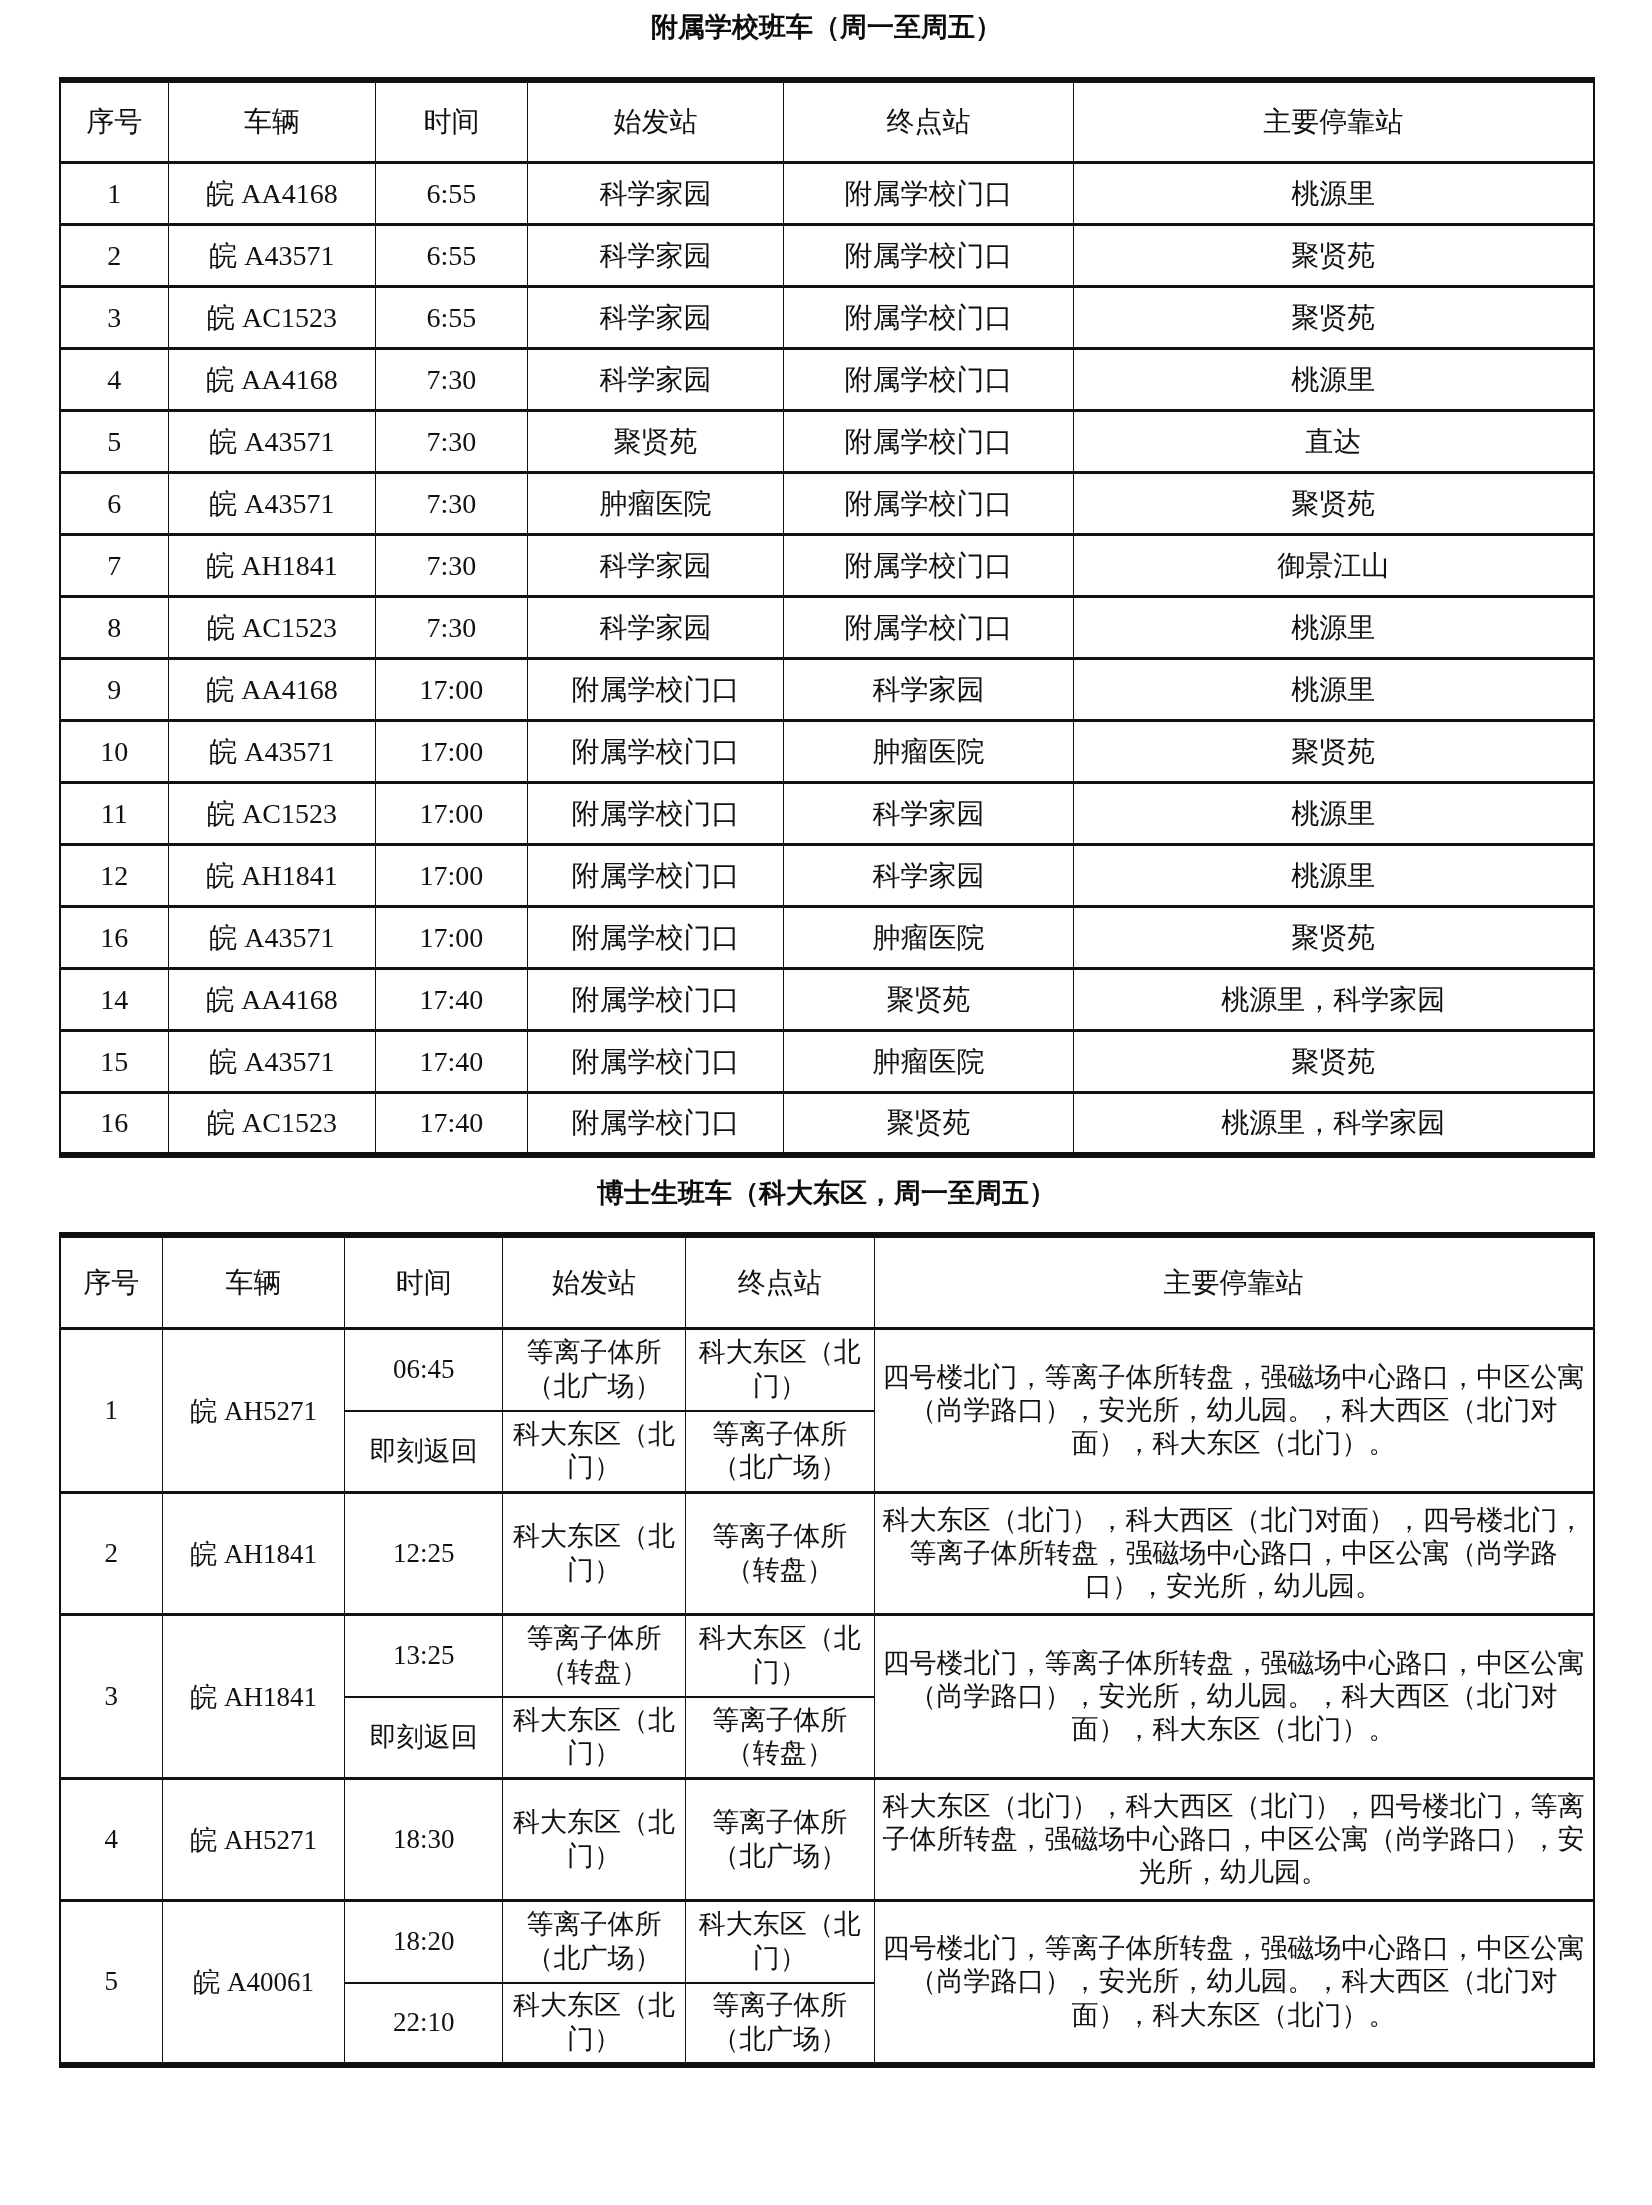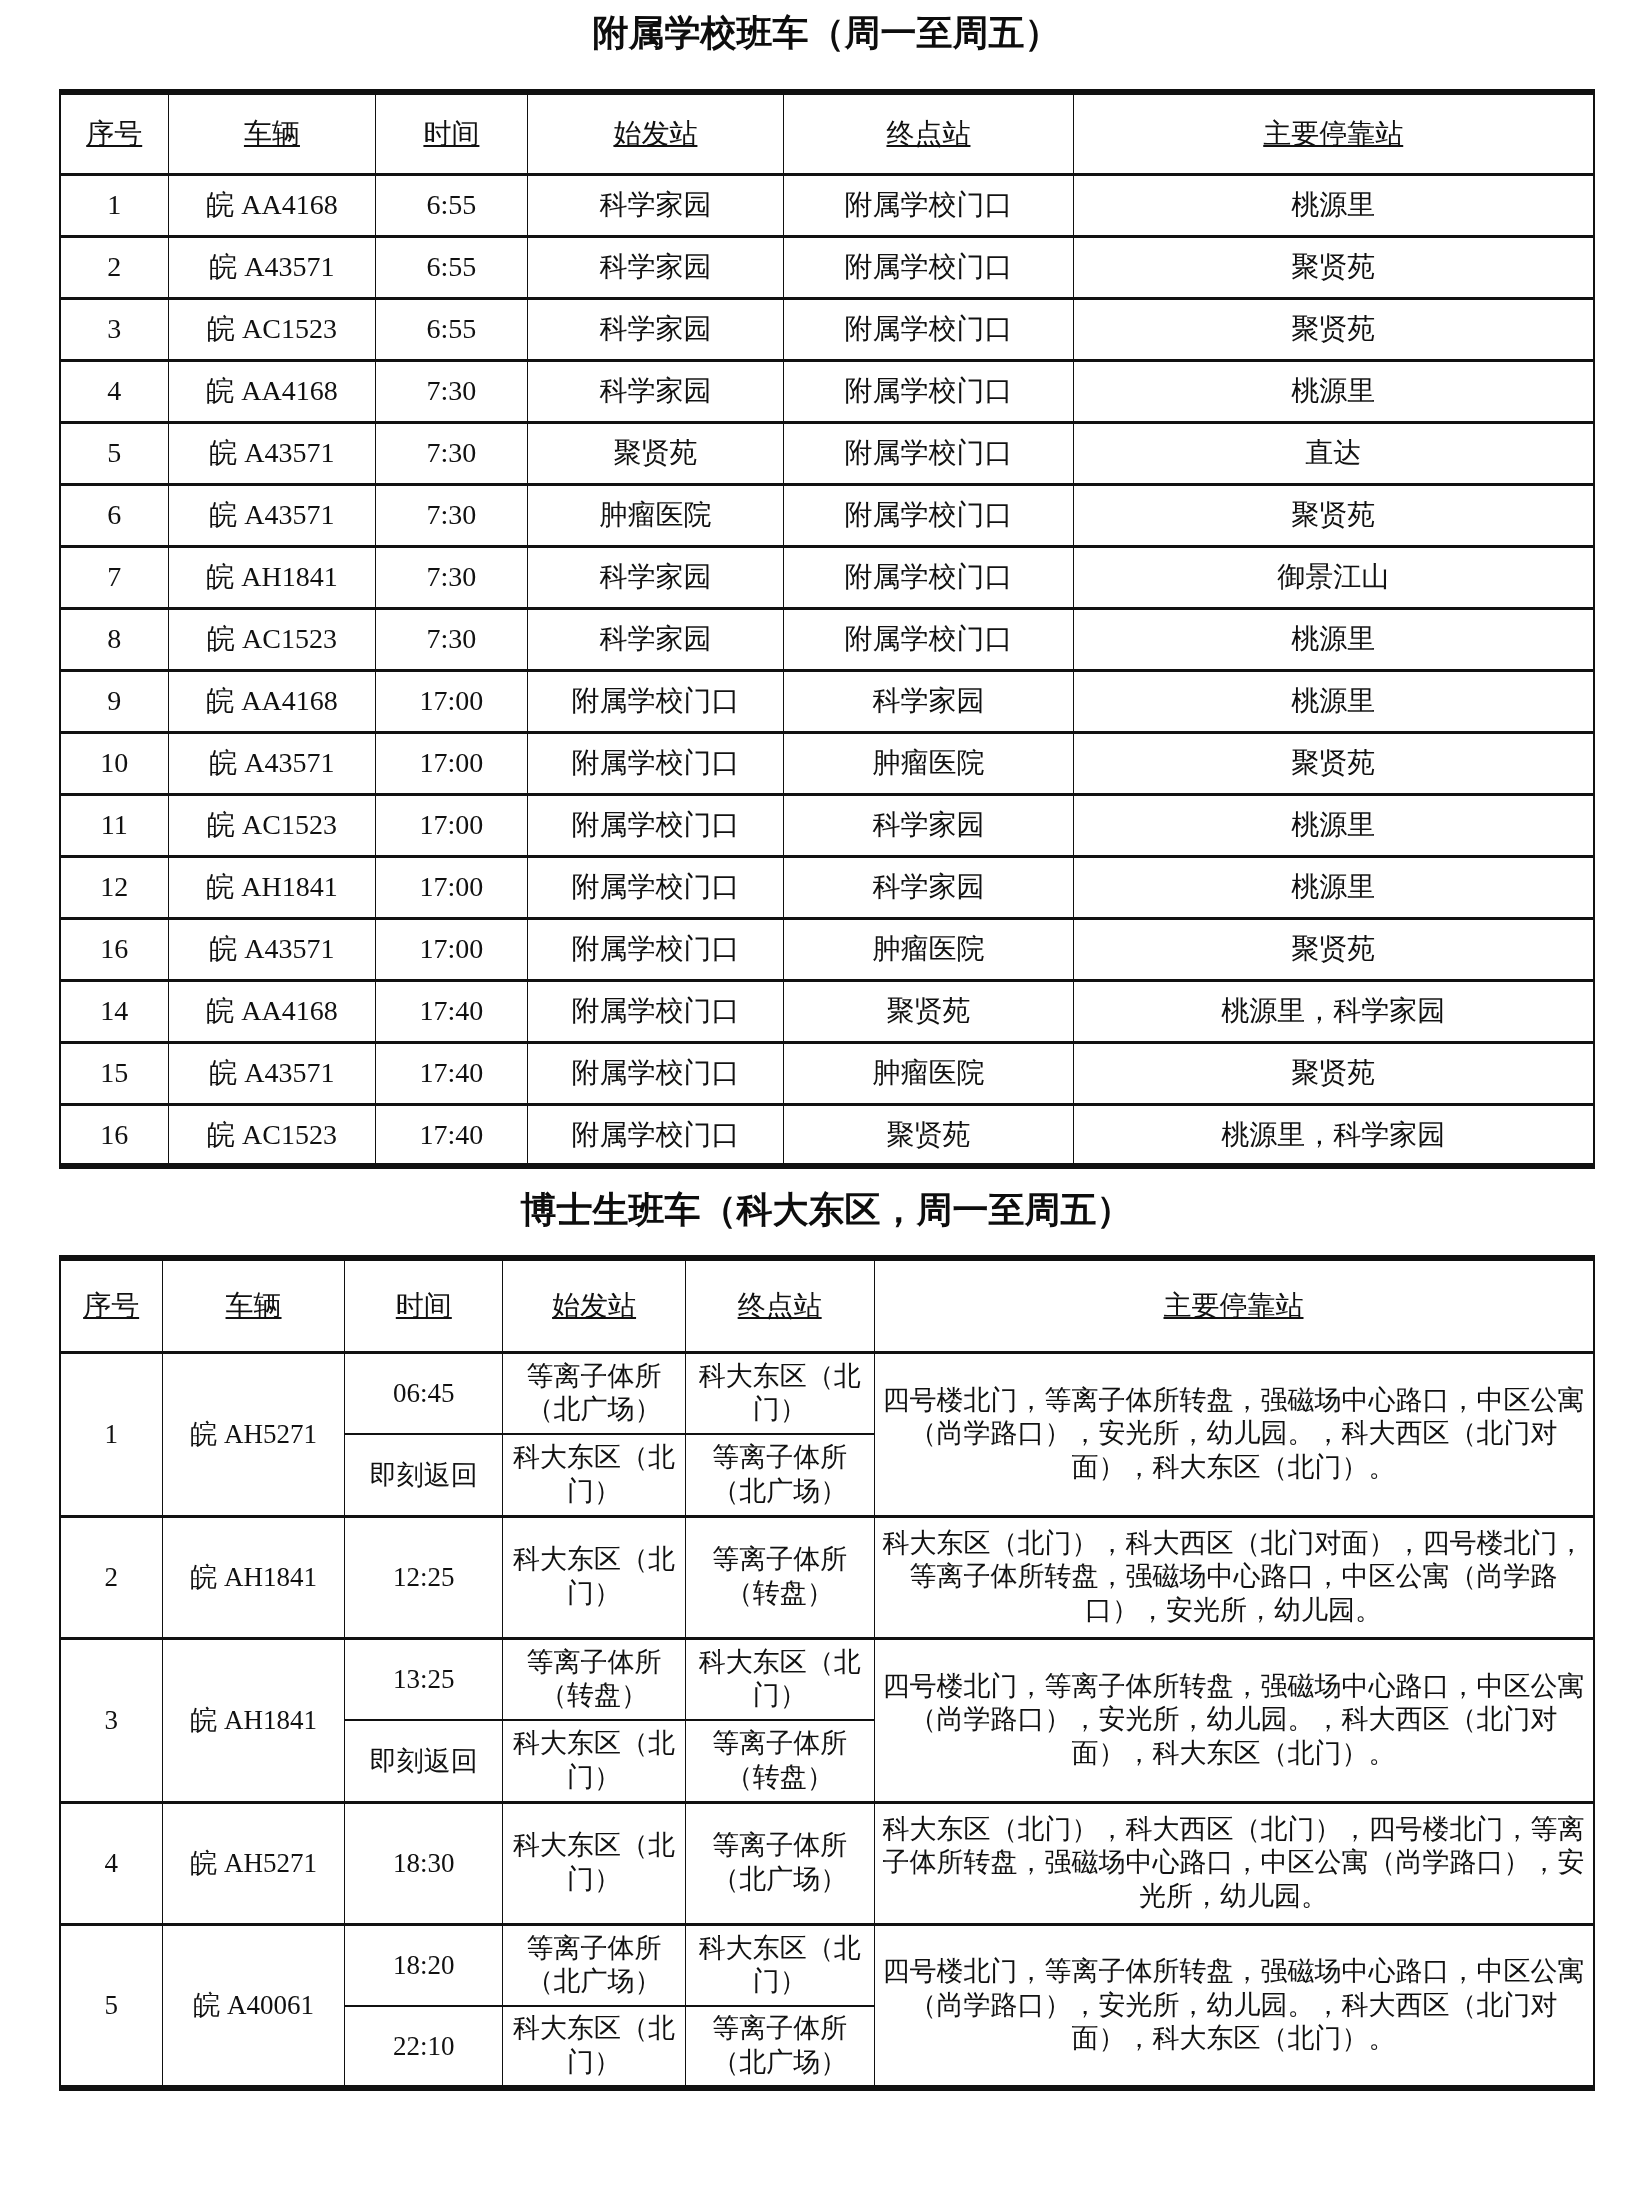--- a/index.html
+++ b/index.html
@@ -15,21 +15,21 @@
     padding-bottom: 42px;
     box-sizing: border-box;
   }
   .doc {
     width: 1536px;
     margin: 0 auto;
   }
   h1.sec-title {
     font-family: "Liberation Sans", sans-serif;
     font-weight: 700;
-    font-size: 36px;
+    font-size: 27px;
     line-height: 1.3;
     text-align: center;
     margin: 0;
     color: #0d0d0d;
   }
   #title1 { padding-top: 9.8px; margin-bottom: 32px; }
   #title2 { margin-top: 18px; margin-bottom: 21px; }
 
   table.sched {
     border-collapse: collapse;
@@ -46,21 +46,20 @@
     border-bottom: none;
     text-align: center;
     vertical-align: middle;
     font-size: 28px;
     font-weight: 400;
     padding: 4.2px 7px;
     overflow: hidden;
   }
   table.sched thead th {
     border-top: none;
-    text-decoration: underline;
   }
   #table1 thead th { height: 70px; }
   #table1 tbody tr { height: 62px; }
   #table2 thead th { height: 81px; }
   #table2 tbody tr { height: 82px; }
   #table2 tbody tr.tall { height: 122px; }
   #table2 tbody td { font-size: 27px; }
   td.time { font-weight: 700; }
   td.station { font-size: 27px; line-height: 1.25; padding: 4.2px 8.4px; }
   td.stops {

